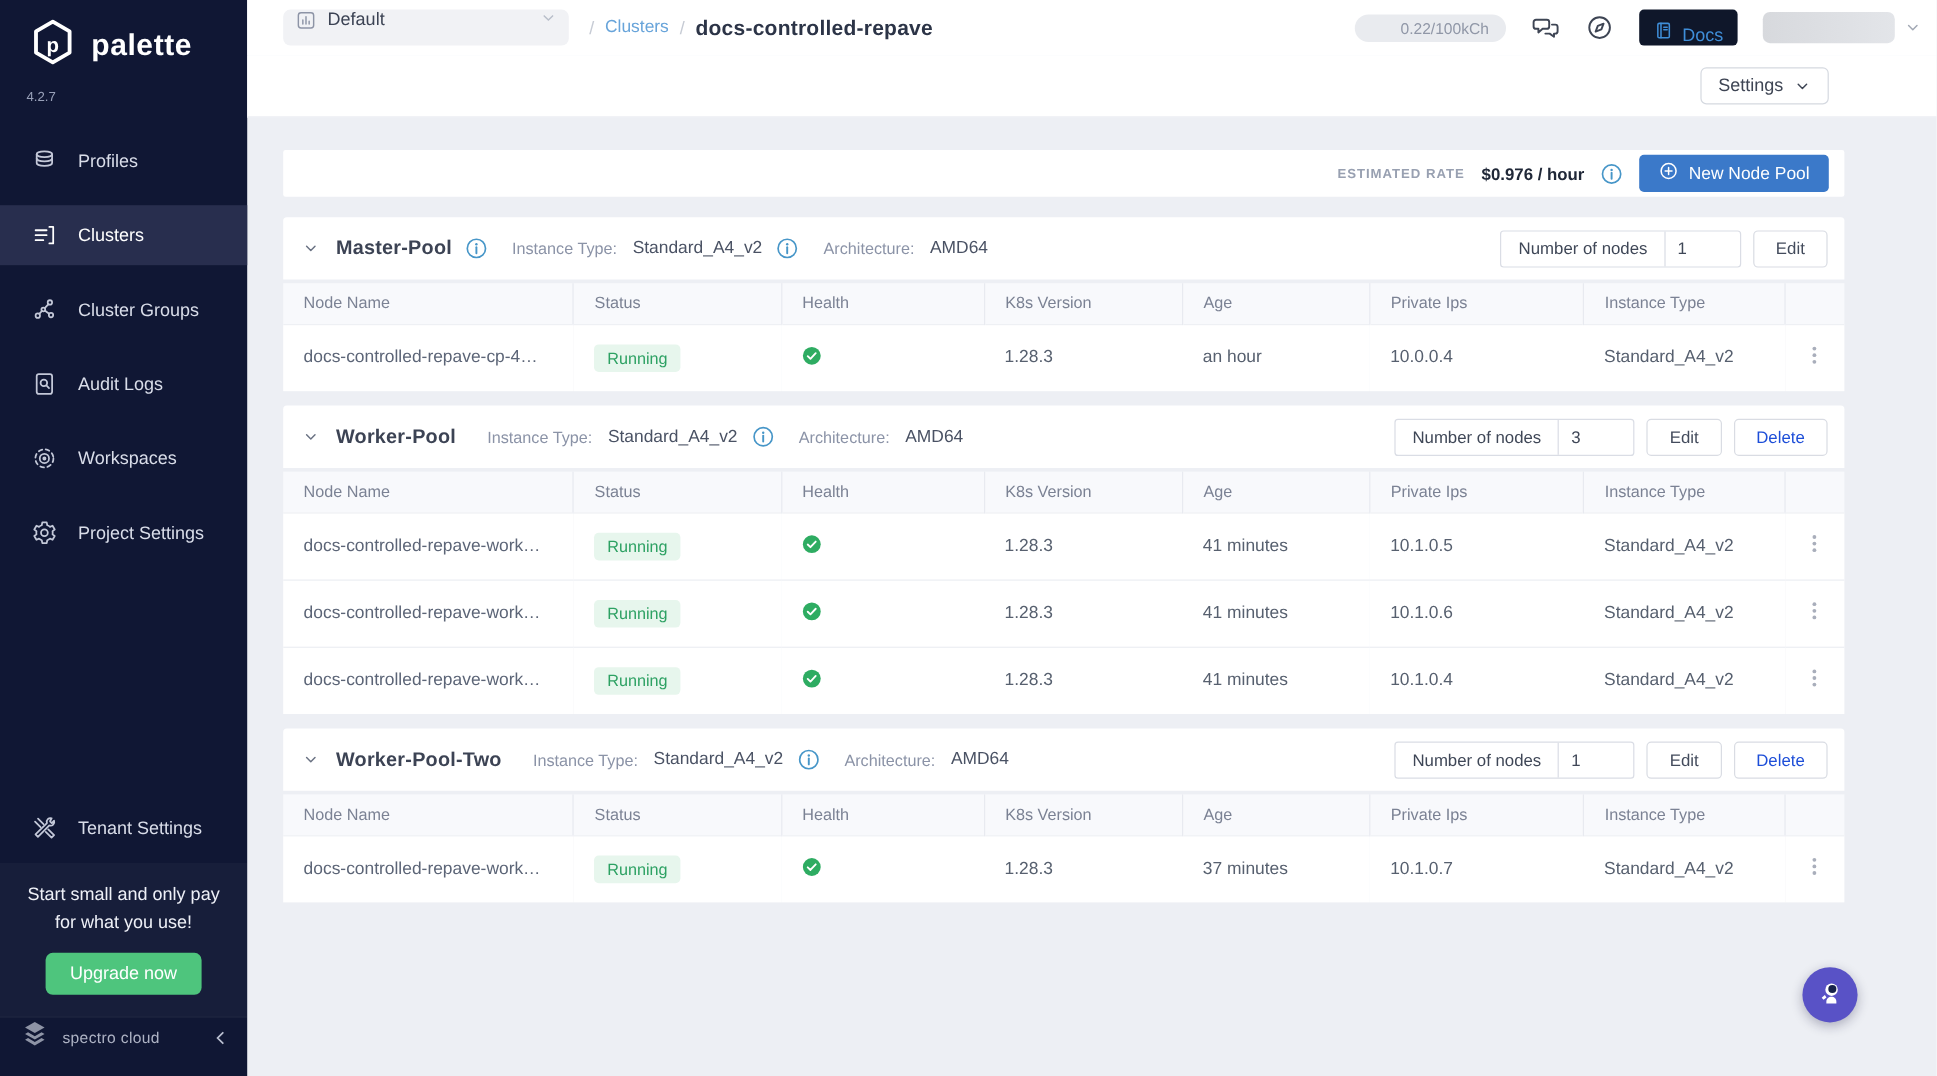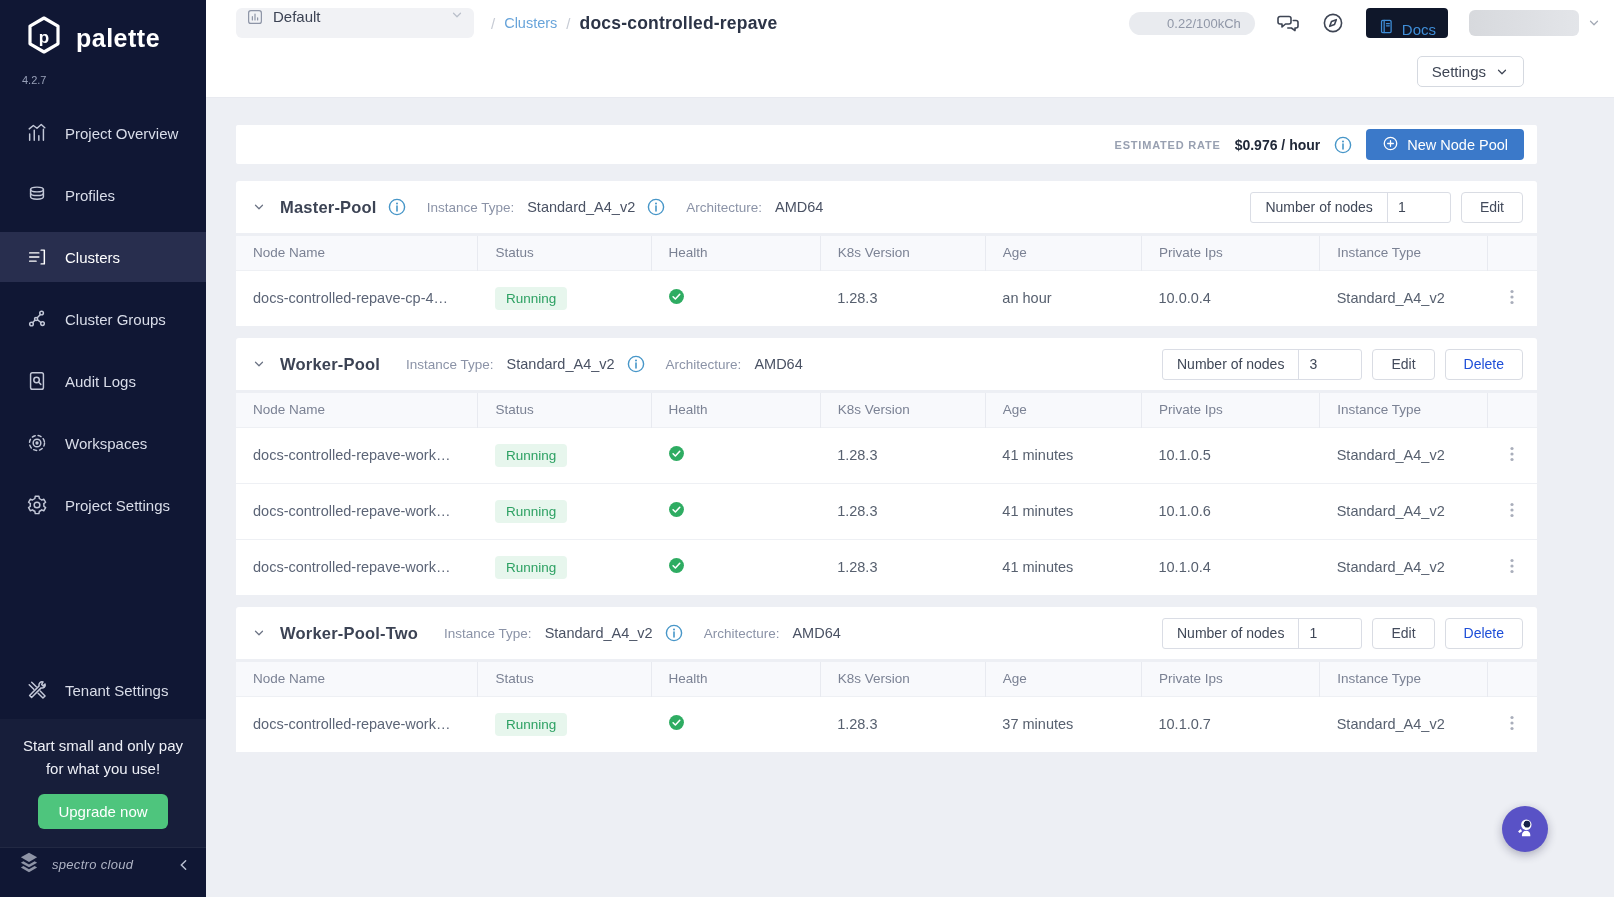--- a/index.html
+++ b/index.html
@@ -17,21 +17,21 @@
   .nav-item { display:flex; align-items:center; gap:17px; height:50px; padding-left:26px; margin-bottom:12px; cursor:pointer; color:#d9dde9; }
   .nav-item .nav-icon { width:22px; height:22px; color:#c3c8d8; }
   .nav-icon svg { width:22px; height:22px; }
   .nav-label { font-size:15px; font-weight:500; }
   .nav-item.active { background:#282e4e; color:#ffffff; }
   .nav-item.active .nav-icon { color:#fff; }
   .tenant-item { margin-top:auto; margin-bottom:4px; }
   .promo { background:rgba(255,255,255,.03); padding:16px 14px 18px; text-align:center; }
   .promo-text { font-size:15px; line-height:1.5; color:#eef0f7; }
   .upgrade-btn { margin-top:14px; background:#4ec57d; color:#fff; border:none; border-radius:6px; padding:9px 20px; font-size:15px; font-family:inherit; cursor:pointer; }
-  .side-footer { border-top:1px solid rgba(255,255,255,.08); height:50px; display:flex; align-items:center; padding:0 14px 16px 16px; gap:10px;font-style:italic; }
+  .side-footer { border-top:1px solid rgba(255,255,255,.08); height:50px; display:flex; align-items:center; padding:0 14px 16px 16px; gap:10px; }
   .side-footer svg { width:26px; height:26px; }
   .footer-brand { font-size:13px; color:#aeb3c4; letter-spacing:.3px; }
   .collapse-btn { margin-left:auto; color:#b9bfd0; width:16px; height:16px; cursor:pointer; }
   .collapse-btn svg { width:16px; height:16px; }
 
   
   .main { flex:1; display:flex; flex-direction:column; position:relative; }
 
   .topbar { height:46px; background:#fff; display:flex; align-items:center; padding:0 13px 0 30px; }
   .project-selector { width:238px; height:30px; background:#f1f2f5; border-radius:6px; display:flex; align-items:flex-start; padding:0 10px; gap:9px; cursor:pointer; }
@@ -115,27 +115,20 @@
       <div class="logo-row">
         <span class="icon"><svg viewBox="0 0 44 44">
               <path d="M22 4l14 8.2v17.6L22 38 8 29.8V12.2z" fill="none" stroke="#fff" stroke-width="3.2" stroke-linejoin="round"></path>
               <text x="22" y="29" text-anchor="middle" font-size="17" font-weight="bold" fill="#fff" font-family="sans-serif">p</text>
             </svg></span>
         <span class="logo-text">palette</span>
       </div>
       <div class="version">4.2.7</div>
     </div>
     <nav class="side-nav" id="side-nav">
-  <div class="nav-item">
-    <span class="nav-icon"><svg viewBox="0 0 24 24" fill="none" stroke="currentColor" stroke-width="1.6" stroke-linecap="round" stroke-linejoin="round">
-              <path d="M4 20v-7M9 20V9M14 20v-5M19 20V8"></path>
-              <path d="M3.5 7.5L8 3.8l4 3 4.6-4 3.9 3.4"></path>
-            </svg></span>
-    <span class="nav-label">Project Overview</span>
-  </div>
 
   <div class="nav-item">
     <span class="nav-icon"><svg viewBox="0 0 24 24" fill="none" stroke="currentColor" stroke-width="1.6" stroke-linecap="round" stroke-linejoin="round">
               <ellipse cx="12" cy="6" rx="7" ry="2.6"></ellipse>
               <path d="M5 6v4c0 1.4 3.1 2.6 7 2.6s7-1.2 7-2.6V6"></path>
               <path d="M5 10v4c0 1.4 3.1 2.6 7 2.6s7-1.2 7-2.6v-4"></path>
             </svg></span>
     <span class="nav-label">Profiles</span>
   </div>
 

